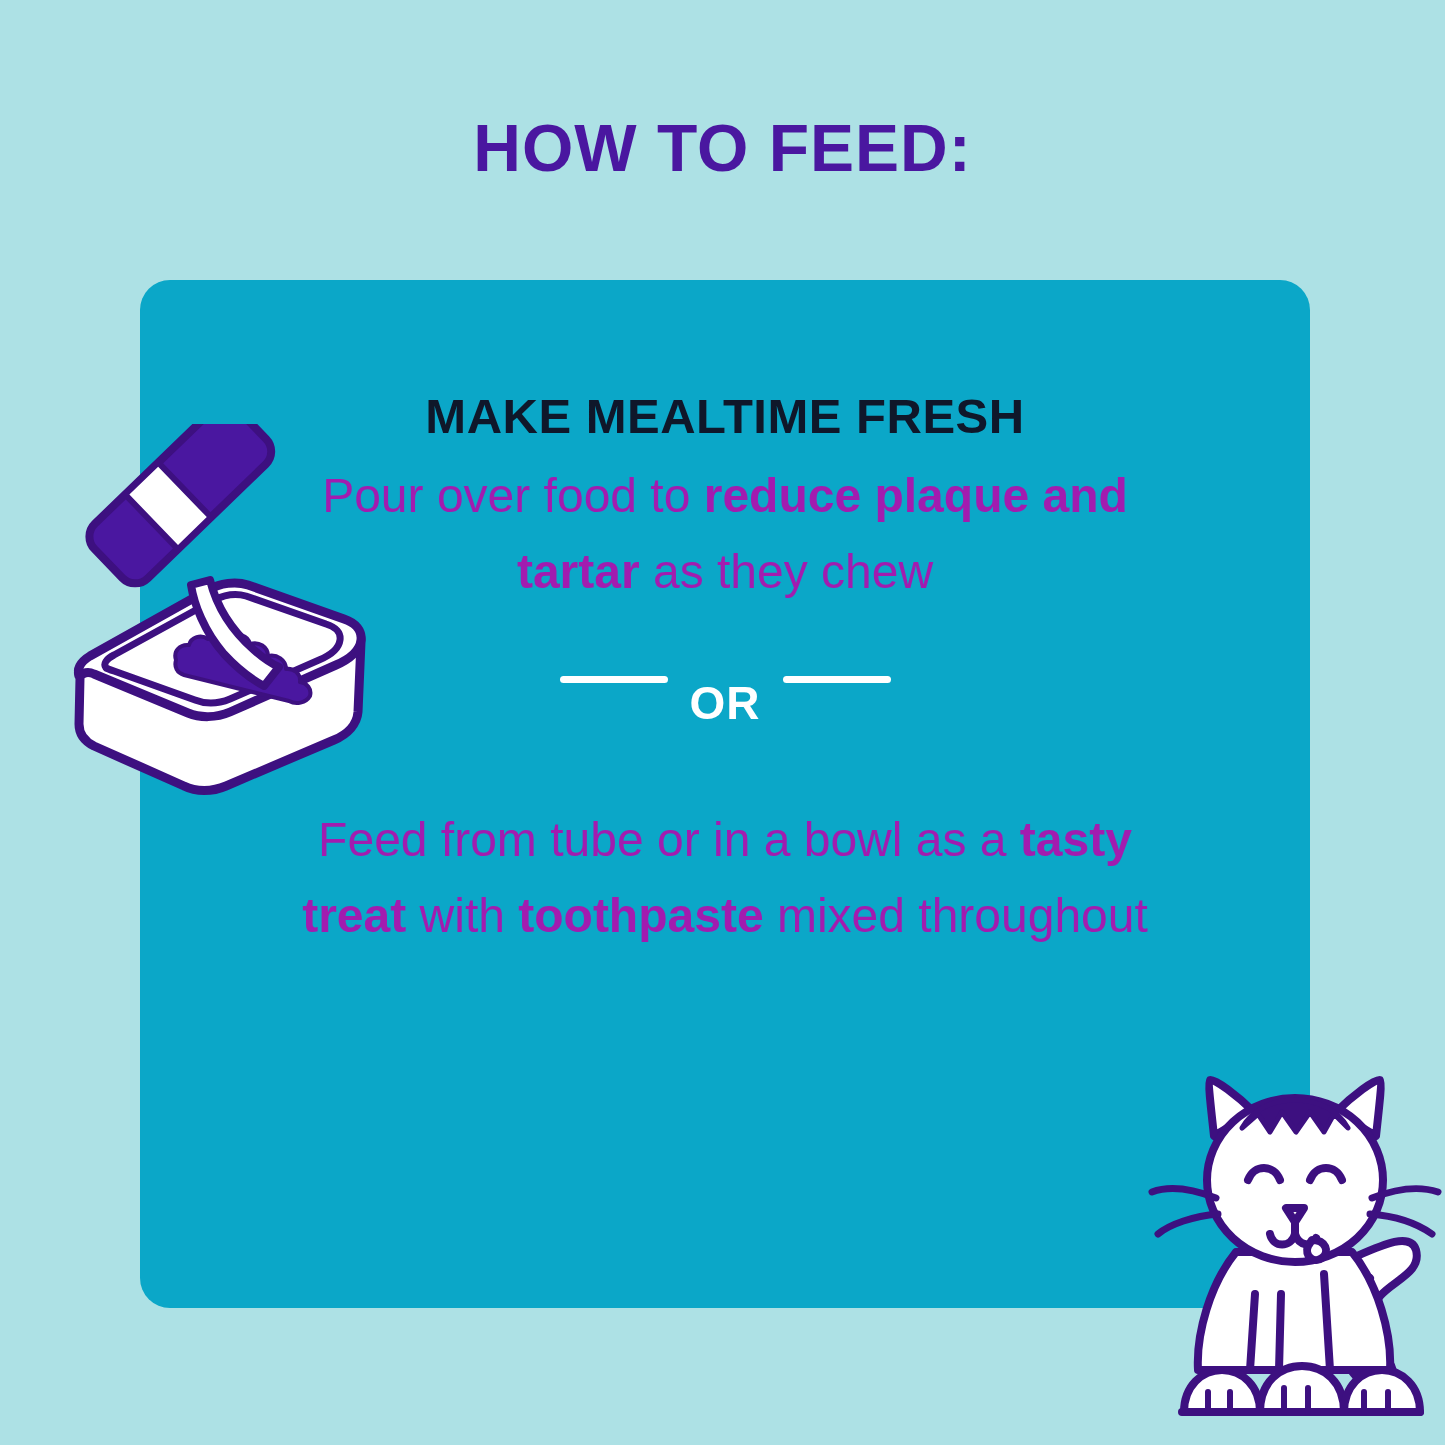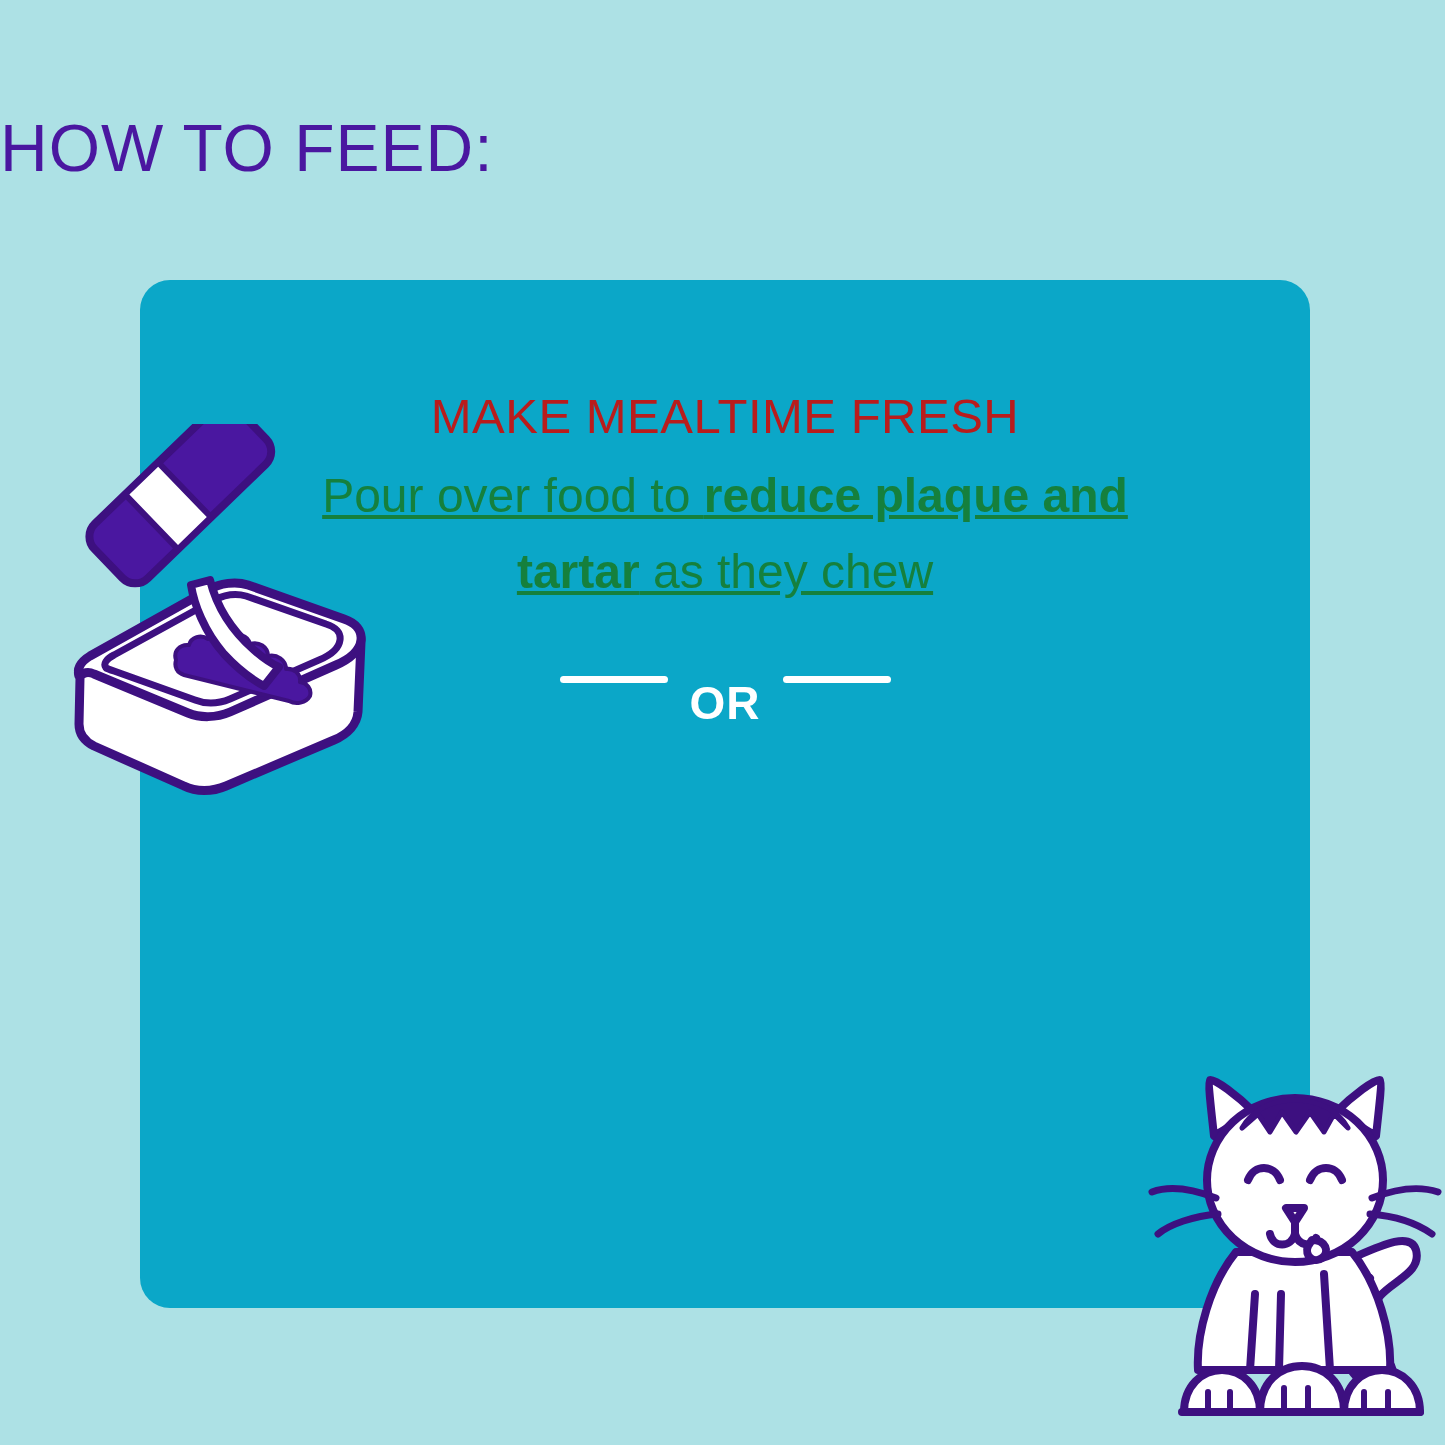--- a/index.html
+++ b/index.html
@@ -23,22 +23,23 @@
     background: #ade1e5;
     overflow: hidden;
   }
 
   
   .page-title {
     position: absolute;
     top: 112px;
     left: 0;
     width: 1445px;
+    text-align: center;
     font-size: 66px;
-    font-weight: 400;
+    font-weight: 700;
     letter-spacing: 1px;
     color: #4a17a0;
     font-family: "Liberation Sans", sans-serif;
     line-height: 1.1;
   }
 
   
   .feed-card {
     position: absolute;
     left: 140px;
@@ -64,33 +65,32 @@
   }
 
   .block {
     width: 860px;
     text-align: center;
     color: #ffffff;
   }
 
   .block-heading {
     font-size: 49px;
-    font-weight: 400;
+    font-weight: 700;
     letter-spacing: 0.5px;
     line-height: 1.15;
-    color: #b91c1c;
+    color: #0f172a;
     margin-bottom: 14px;
   }
 
   .block-body {
     font-size: 48px;
     font-weight: 400;
     line-height: 1.58;
-    color: #15803d;
-    text-decoration: underline;
+    color: #a21caf;
   }
 
   .block-body b { font-weight: 700; }
 
   
   .or-divider {
     display: flex;
     align-items: flex-start;
     justify-content: center;
     gap: 22px;
@@ -150,20 +150,23 @@
       </div>
     </div>
 
     <div class="or-divider">
       <span class="or-line"></span>
       <span class="or-text">OR</span>
       <span class="or-line"></span>
     </div>
 
     <div class="block">
+      <div class="block-body">
+        <span>Feed from tube or in a bowl as a </span><b>tasty treat</b><span> with </span><b>toothpaste</b><span> mixed throughout</span>
+      </div>
     </div>
 
   </div>
 
   <div class="tube-bowl-illustration">
     <svg viewBox="0 0 330 380" width="330" height="380" xmlns="http://www.w3.org/2000/svg">
 
       <path d="M22 254 C18 248 22 240 32 234 L150 168 C162 161 178 159 190 163 L286 197 C298 201 304 209 303 218 L300 288 C299 300 290 310 276 316 L168 362 C154 368 138 368 126 362 L36 322 C26 317 21 309 21 300 Z" fill="#ffffff" stroke="#3d1080" stroke-width="9" stroke-linejoin="round"></path>
 
       <path d="M22 252 C18 246 22 238 32 232 L150 166 C162 159 178 157 190 161 L286 195 C298 199 304 207 303 216 C302 226 292 235 278 241 L172 288 C158 294 142 294 130 289 L36 250 C27 246 22 252 22 252 Z" fill="#ffffff" stroke="#3d1080" stroke-width="9" stroke-linejoin="round"></path>

